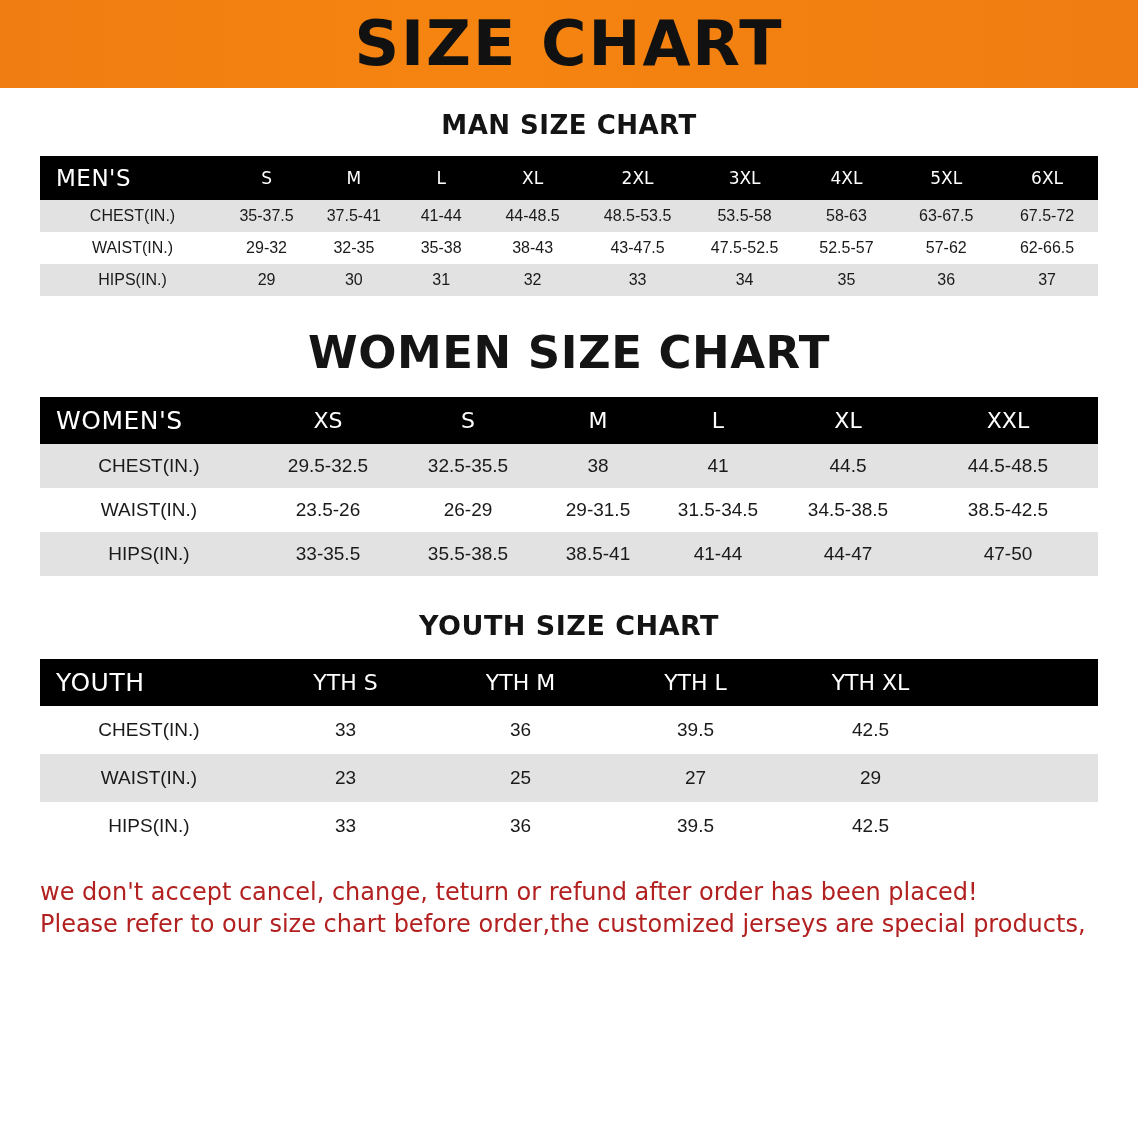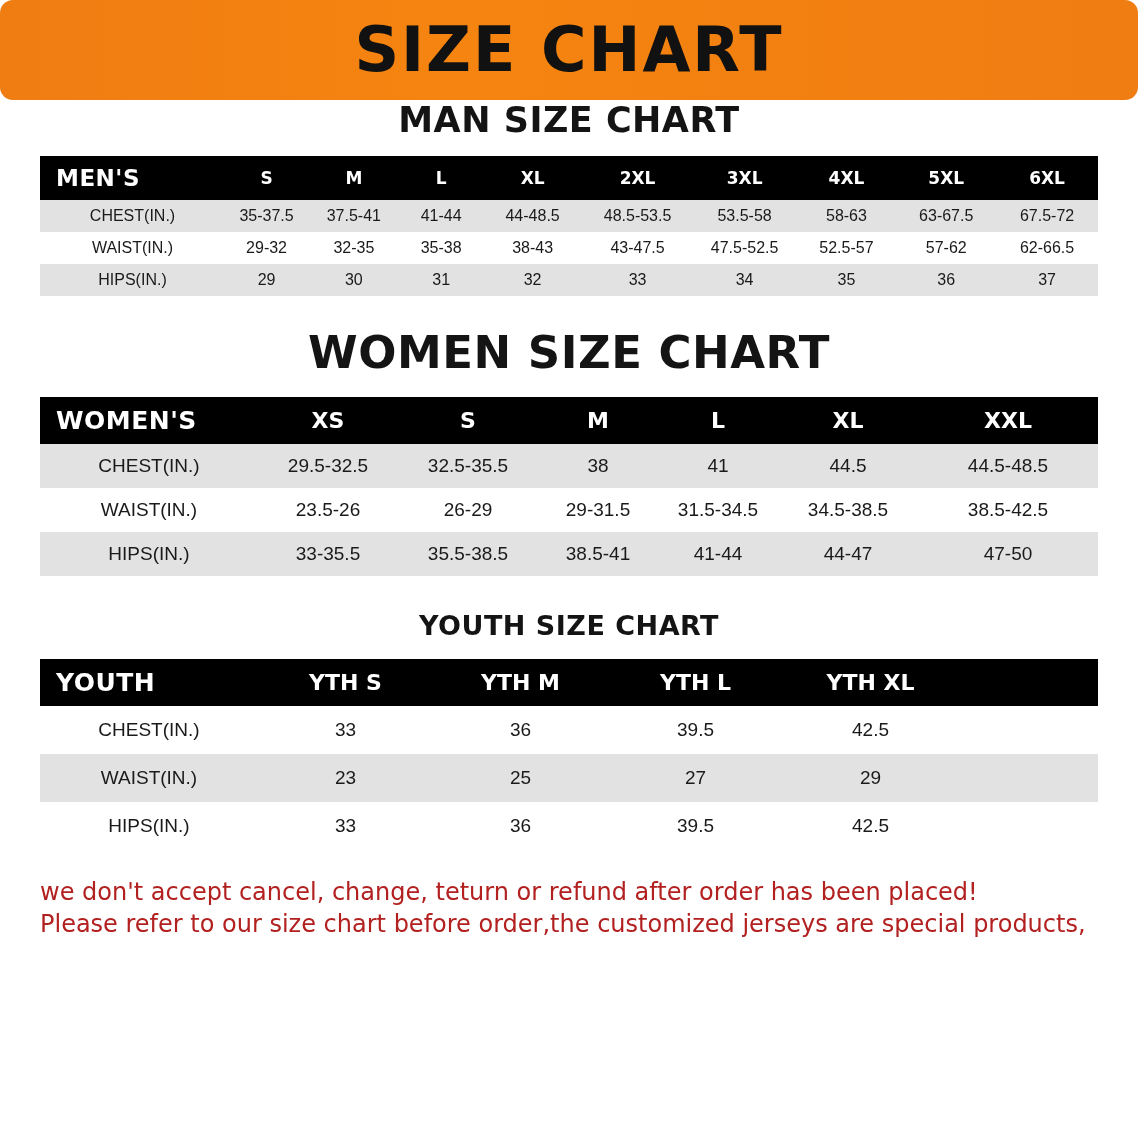--- a/index.html
+++ b/index.html
@@ -9,62 +9,61 @@
   body {
     width: 1138px;
     height: 1132px;
     background: #ffffff;
     font-family: "Liberation Sans", sans-serif;
     overflow: hidden;
   }
 
   
   .banner {
-    height: 100px;
+    height: 88px;
     background: linear-gradient(90deg, #f07d12 0%, #f58410 40%, #f07d12 100%);
     display: flex;
     align-items: center;
     justify-content: center;
-    border-radius: 13px;
   }
   .banner-title {
     font-family: "DejaVu Sans", sans-serif;
     font-weight: bold;
     font-size: 62px;
     letter-spacing: 2px;
     color: #111111;
     line-height: 1;
   }
 
   
   .section-heading {
     text-align: center;
     font-family: "DejaVu Sans", sans-serif;
     font-weight: bold;
     color: #141414;
     letter-spacing: 0.5px;
   }
-  .heading-man    { font-size: 35px; margin-bottom: 16px; }
+  .heading-man    { font-size: 26px; margin-top: 22px; margin-bottom: 16px; }
   .heading-women  { font-size: 45px; margin-top: 30px; margin-bottom: 18px; }
   .heading-youth  { font-size: 27px; margin-top: 34px; margin-bottom: 18px; }
 
   
   .table-wrap {
     margin: 0 40px;
   }
   table {
     width: 1058px;
     border-collapse: collapse;
     table-layout: fixed;
   }
   thead th {
     background: #000000;
     color: #ffffff;
     font-family: "DejaVu Sans", sans-serif;
-    font-weight: bold;
+    font-weight: normal;
     text-align: center;
     padding: 9px 18px;
   }
   thead th.label-col {
     text-align: left;
     padding-left: 16px;
     font-size: 23px;
     letter-spacing: 0.5px;
   }
   tbody td {

